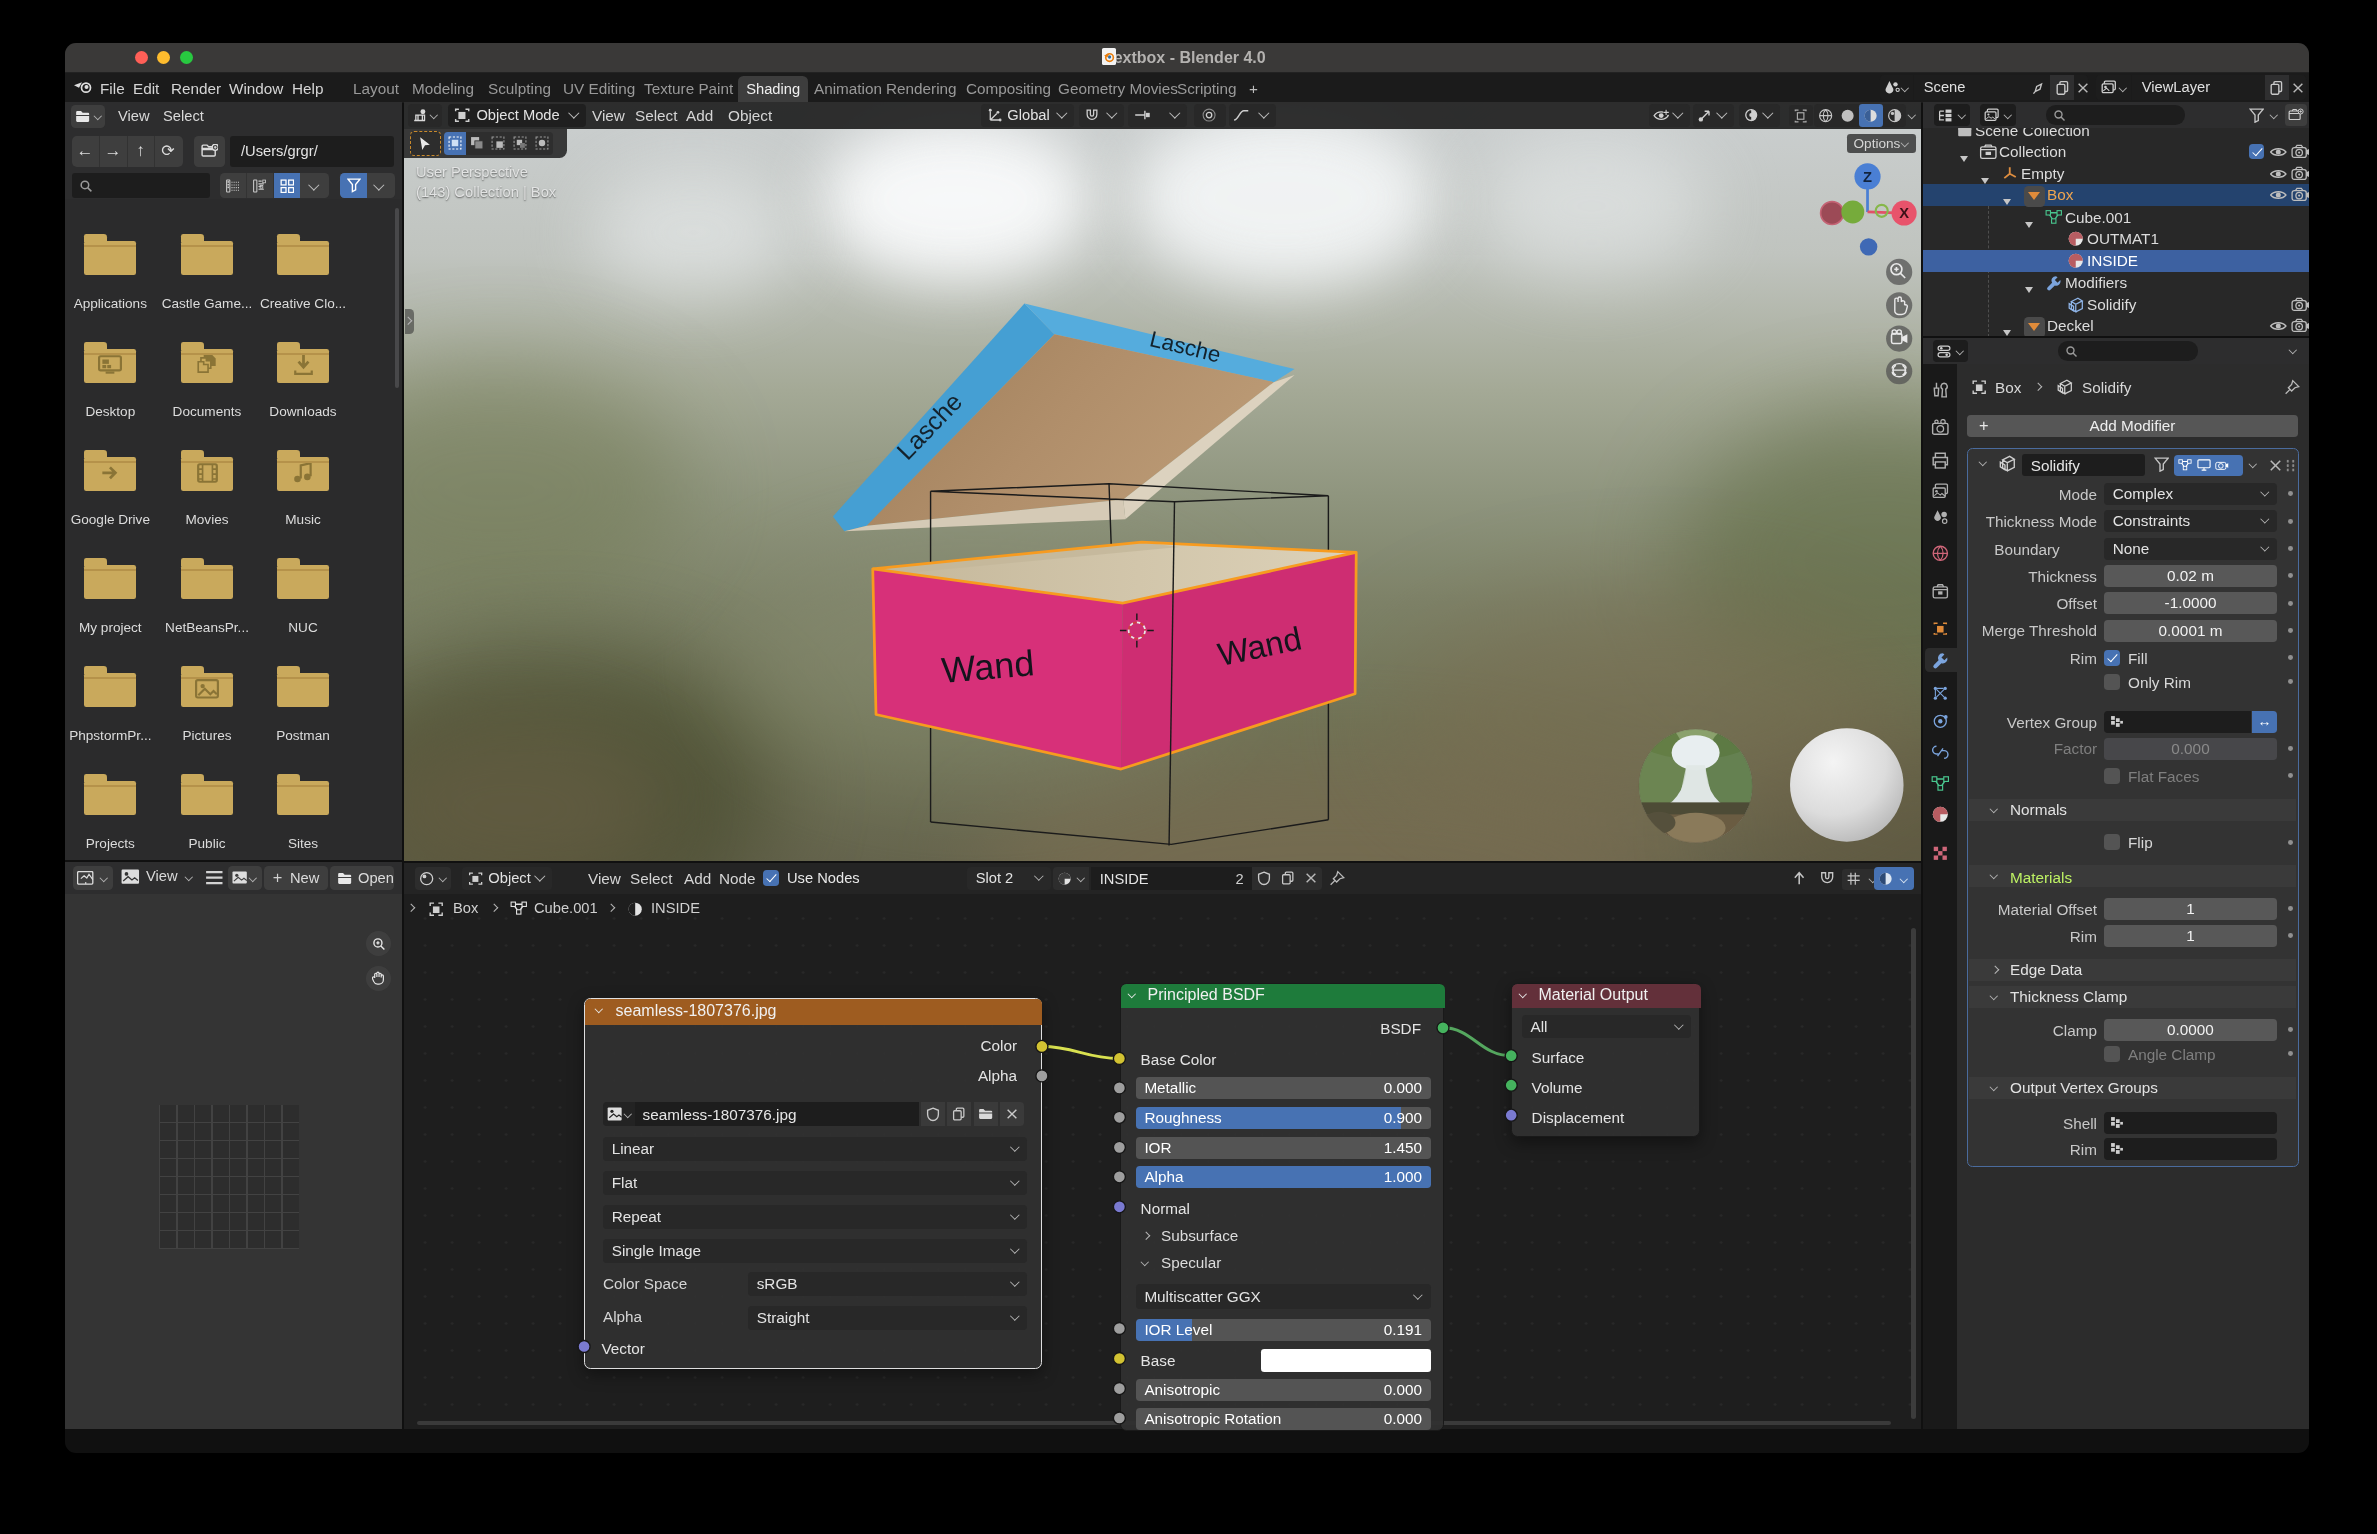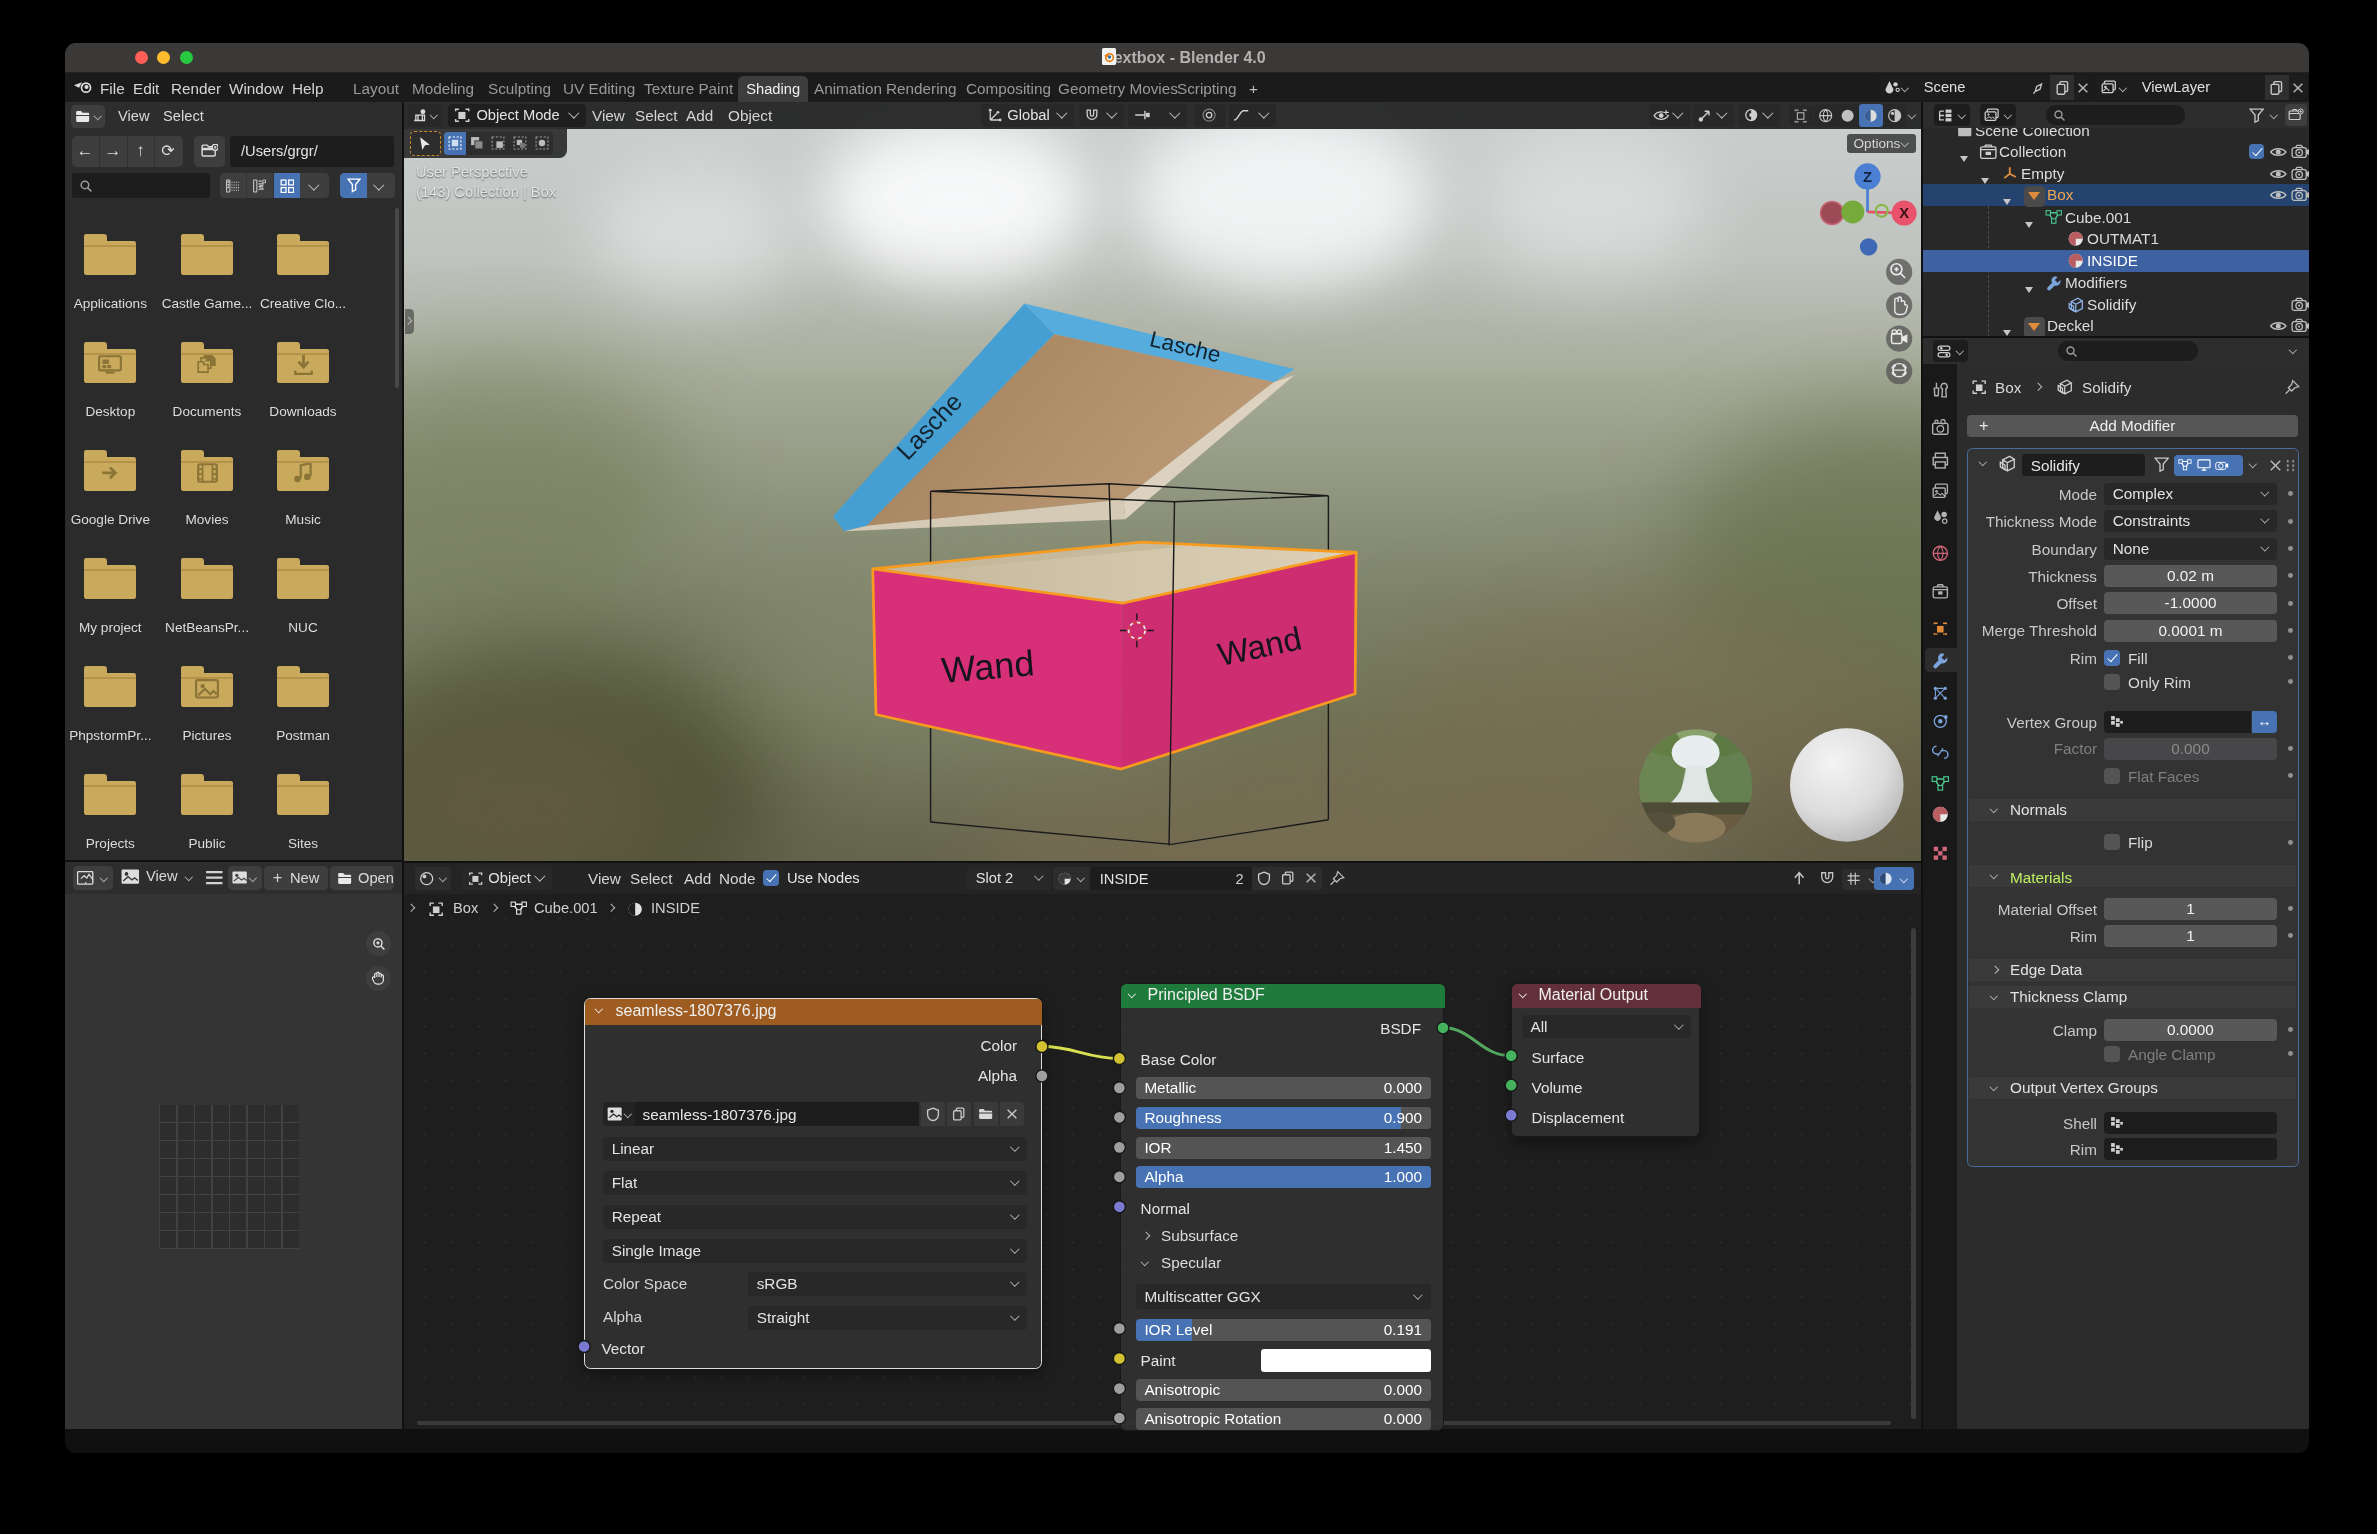--- a/index.html
+++ b/index.html
@@ -848,21 +848,21 @@
   <div class="a cvs" style="left:21px;top:275px"></div>
   <div class="a" style="left:40px;top:270px;color:#dcdcdc;font-size:15.3px">Specular</div>
   <div class="a dd" style="left:14.7px;top:300px;width:295px;height:25px;font-size:15.3px">
           <div style="margin-left:8.7px">Multiscatter GGX</div>
           <div class="cv" style="transform:rotate(45deg) scale(.85)"></div>
         </div>
   <div class="a sl" style="left:14.7px;top:335px;width:295px;height:22.4px;font-size:15.3px;background:linear-gradient(90deg,#4772b3 0 19%,#545454 19%)">
           <span>IOR Level</span>
           <span>0.191</span>
         </div>
-  <div class="a" style="left:19.6px;top:368px;color:#e4e4e4;font-size:15.3px">Paint</div>
+  <div class="a" style="left:19.6px;top:368px;color:#e4e4e4;font-size:15.3px">Base</div>
   <div class="a" style="left:140px;top:365px;width:170px;height:23px;background:#fff;border-radius:3.3px"></div>
   <div class="a sl" style="left:14.7px;top:395px;width:295px;height:22.4px;font-size:15.3px">
           <span>Anisotropic</span>
           <span>0.000</span>
         </div>
   <div class="a sl" style="left:14.7px;top:424px;width:295px;height:22.4px;font-size:15.3px">
           <span>Anisotropic Rotation</span>
           <span>0.000</span>
         </div>
  </div>
@@ -1300,21 +1300,21 @@
         <div style="margin-left:8.7px">Complex</div>
         <div class="cv" style="transform:rotate(45deg) scale(.8)"></div>
       </div>
       <div class="a" style="left:365px;top:153px;width:4.9px;height:4.9px;border-radius:50%;background:#909090"></div>
  <div class="a" style="left:34px;top:175px;width:140px;text-align:right;color:#c8c8c8;font-size:15.3px">Thickness Mode</div>
       <div class="a dd" style="left:181px;top:172px;width:173px;height:22px;color:#e3e3e3;font-size:15.3px">
         <div style="margin-left:8.7px">Constraints</div>
         <div class="cv" style="transform:rotate(45deg) scale(.8)"></div>
       </div>
       <div class="a" style="left:365px;top:181px;width:4.9px;height:4.9px;border-radius:50%;background:#909090"></div>
- <div class="a" style="left:34px;top:203px;width:140px;text-align:right;color:#c8c8c8;font-size:15.3px">Boundary</div>
+ <div class="a" style="left:34px;top:203px;width:140px;text-align:center;color:#c8c8c8;font-size:15.3px">Boundary</div>
       <div class="a dd" style="left:181px;top:200px;width:173px;height:22px;color:#e3e3e3;font-size:15.3px">
         <div style="margin-left:8.7px">None</div>
         <div class="cv" style="transform:rotate(45deg) scale(.8)"></div>
       </div>
       <div class="a" style="left:365px;top:208px;width:4.9px;height:4.9px;border-radius:50%;background:#909090"></div>
  <div class="a" style="left:34px;top:230px;width:140px;text-align:right;color:#c8c8c8;font-size:15.3px">Thickness</div>
       <div class="a" style="left:181px;top:227px;width:173px;height:22px;background:#585858;border-radius:3.8px;color:#f2f2f2;font-size:15.3px;text-align:center;line-height:22px">0.02 m</div>
       <div class="a" style="left:365px;top:235px;width:4.9px;height:4.9px;border-radius:50%;background:#909090"></div>
  <div class="a" style="left:34px;top:257px;width:140px;text-align:right;color:#c8c8c8;font-size:15.3px">Offset</div>
       <div class="a" style="left:181px;top:254px;width:173px;height:22px;background:#585858;border-radius:3.8px;color:#f2f2f2;font-size:15.3px;text-align:center;line-height:22px">-1.0000</div>

